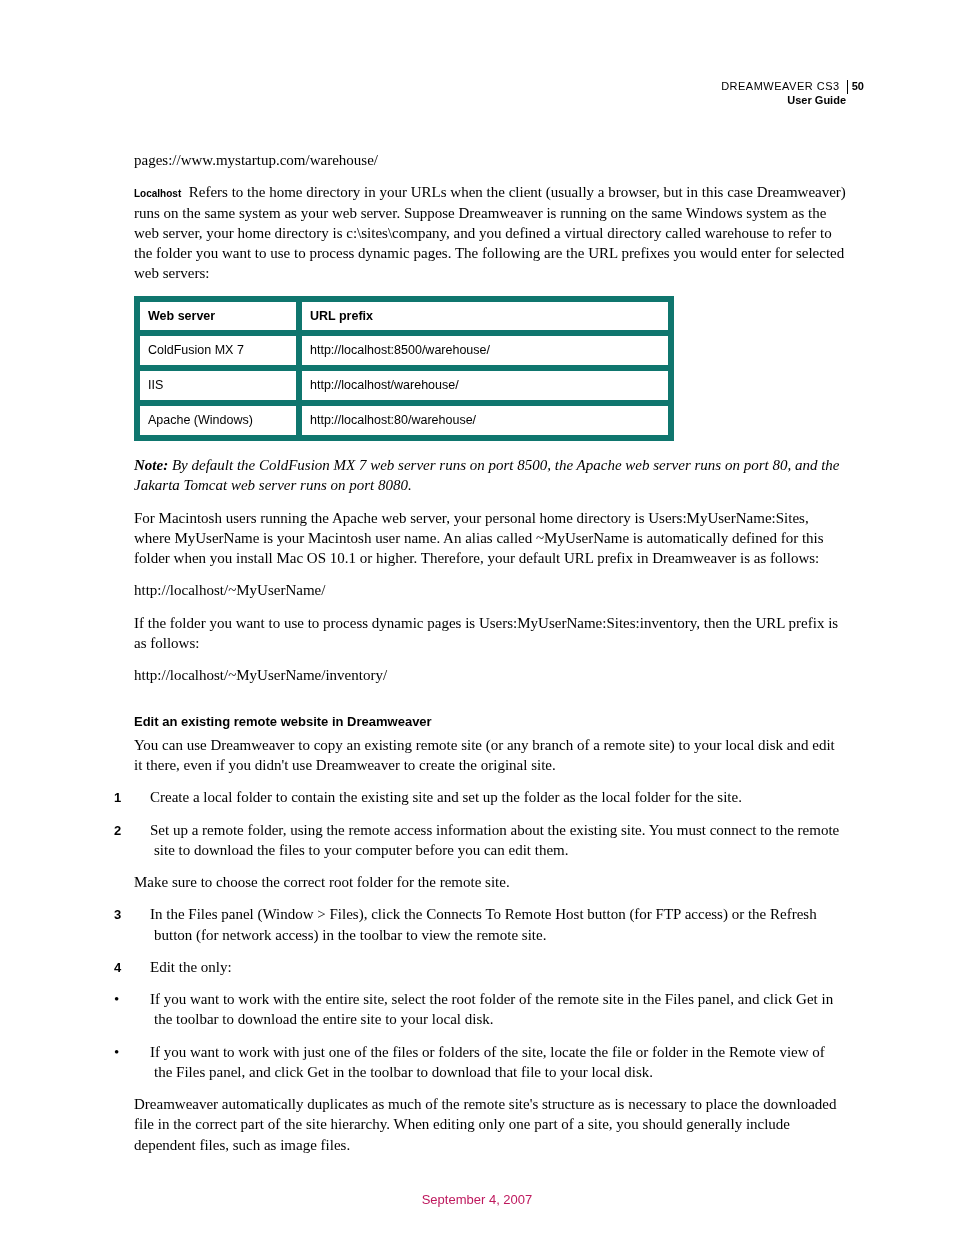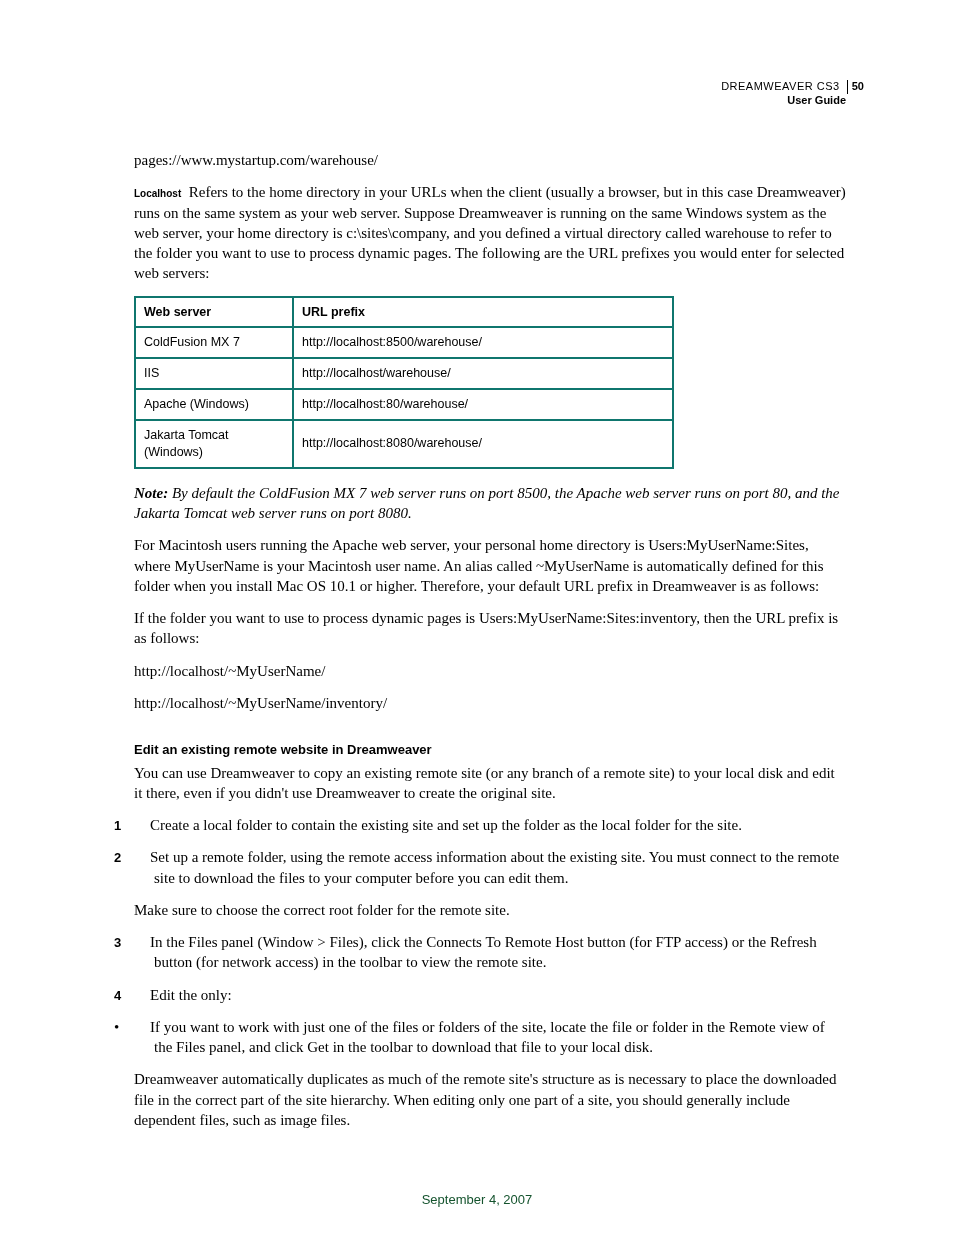--- a/index.html
+++ b/index.html
@@ -44,21 +44,21 @@
   .note-label { font-weight: bold; font-style: italic; }
   .note-body { font-style: italic; margin-top: 25px; }
   table.servers {
     border-collapse: collapse;
     width: 540px;
     margin: 4px 0 14px 0;
     font-family: "Myriad Pro", Arial, sans-serif;
     font-size: 12.5px;
   }
   table.servers th, table.servers td {
-    border: 2px solid #0f766e;
+    border: 6px solid #0f766e;
     padding: 6px 8px;
     text-align: left;
     font-weight: normal;
     margin-top: 31px;
   }
   table.servers th { font-weight: bold; }
   table.servers th:first-child, table.servers td:first-child { width: 140px; }
   h2.section {
     font-family: "Myriad Pro", Arial, sans-serif;
     font-weight: bold;
@@ -68,21 +68,21 @@
   .num { font-family: "Myriad Pro", Arial, sans-serif; font-weight: bold; font-size: 13px; display:inline-block; width: 16px;}
   .bullet { display:inline-block; width: 16px; }
   p.li { padding-left: 20px; text-indent: -20px; }
   .footer {
     position: absolute;
     bottom: 28px;
     left: 0; right: 0;
     text-align: center;
     font-family: Arial, sans-serif;
     font-size: 13px;
-    color: #14532d;
+    color: #be185d;
   }
 </style>
 </head>
 <body>
 
 <div class="page">
 
   <div class="header">
     <div>
       <span class="line1">DREAMWEAVER CS3</span>
@@ -110,50 +110,47 @@
         <td>http://localhost:8500/warehouse/</td>
       </tr>
       <tr>
         <td>IIS</td>
         <td>http://localhost/warehouse/</td>
       </tr>
       <tr>
         <td>Apache (Windows)</td>
         <td>http://localhost:80/warehouse/</td>
       </tr>
-      <tr>
-        <td>Jakarta Tomcat (Windows)</td>
-        <td>http://localhost:8080/warehouse/</td>
-      </tr>
     </tbody>
       </table>
 
     <p>
       <span class="note-label">Note:</span>
       <span class="note-body">By default the ColdFusion MX 7 web server runs on port 8500, the Apache web server runs on port 80, and the Jakarta Tomcat web server runs on port 8080.</span>
     </p>
 
     <p>For Macintosh users running the Apache web server, your personal home directory is Users:MyUserName:Sites, where MyUserName is your Macintosh user name. An alias called ~MyUserName is automatically defined for this folder when you install Mac OS 10.1 or higher. Therefore, your default URL prefix in Dreamweaver is as follows:</p>
+    <p>http://localhost/~MyUserName/</p>
     <p>If the folder you want to use to process dynamic pages is Users:MyUserName:Sites:inventory, then the URL prefix is as follows:</p>
-    <p>http://localhost/~MyUserName/</p>
     <p>http://localhost/~MyUserName/inventory/</p>
 
     <h2 class="section">Edit an existing remote website in Dreamweaver</h2>
     <p>You can use Dreamweaver to copy an existing remote site (or any branch of a remote site) to your local disk and edit it there, even if you didn't use Dreamweaver to create the original site.</p>
 
     <p class="li"><span class="num">1</span><span>Create a local folder to contain the existing site and set up the folder as the local folder for the site.</span></p>
 
 
     <p class="li"><span class="num">2</span><span>Set up a remote folder, using the remote access information about the existing site. You must connect to the remote site to download the files to your computer before you can edit them.</span></p>
     <p>Make sure to choose the correct root folder for the remote site.</p>
 
     <p class="li"><span class="num">3</span><span>In the Files panel (Window &gt; Files), click the Connects To Remote Host button (for FTP access) or the Refresh button (for network access) in the toolbar to view the remote site.</span></p>
 
     <p class="li"><span class="num">4</span><span>Edit the only:</span></p>
 
+    <p class="li"><span class="bullet">•</span><span>If you want to work with the entire site, select the root folder of the remote site in the Files panel, and click Get in the toolbar to download the entire site to your local disk.</span></p>
     <p class="li"><span class="bullet">•</span><span>If you want to work with just one of the files or folders of the site, locate the file or folder in the Remote view of the Files panel, and click Get in the toolbar to download that file to your local disk.</span></p>
 
     <p>Dreamweaver automatically duplicates as much of the remote site's structure as is necessary to place the downloaded file in the correct part of the site hierarchy. When editing only one part of a site, you should generally include dependent files, such as image files.</p>
 
   </div>
 
   <div class="footer">September 4, 2007</div>
 </div>
 
 </body></html>

